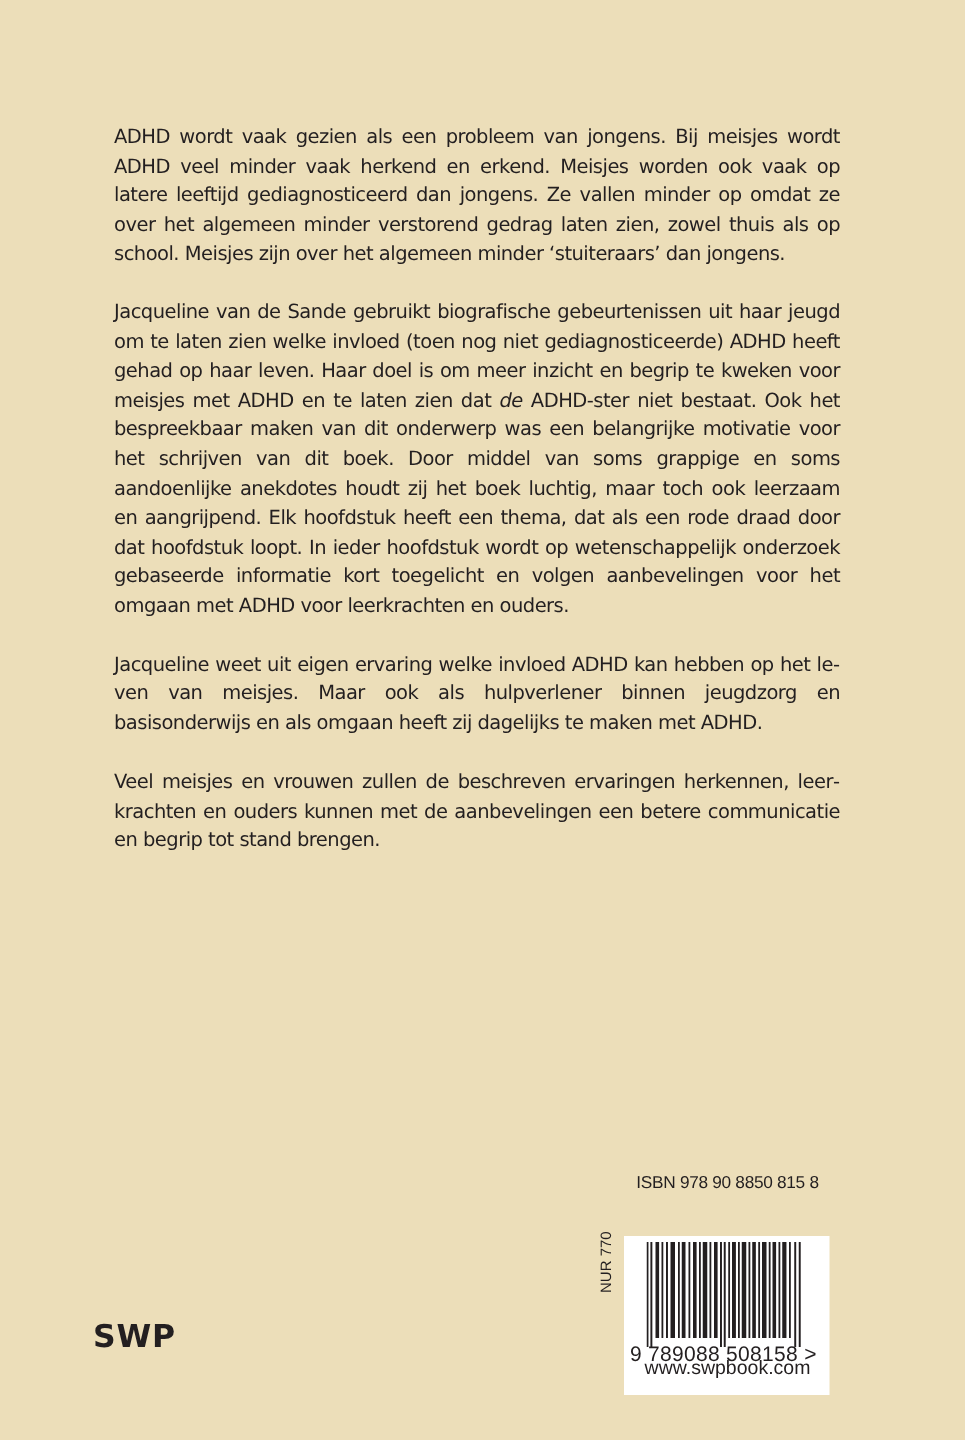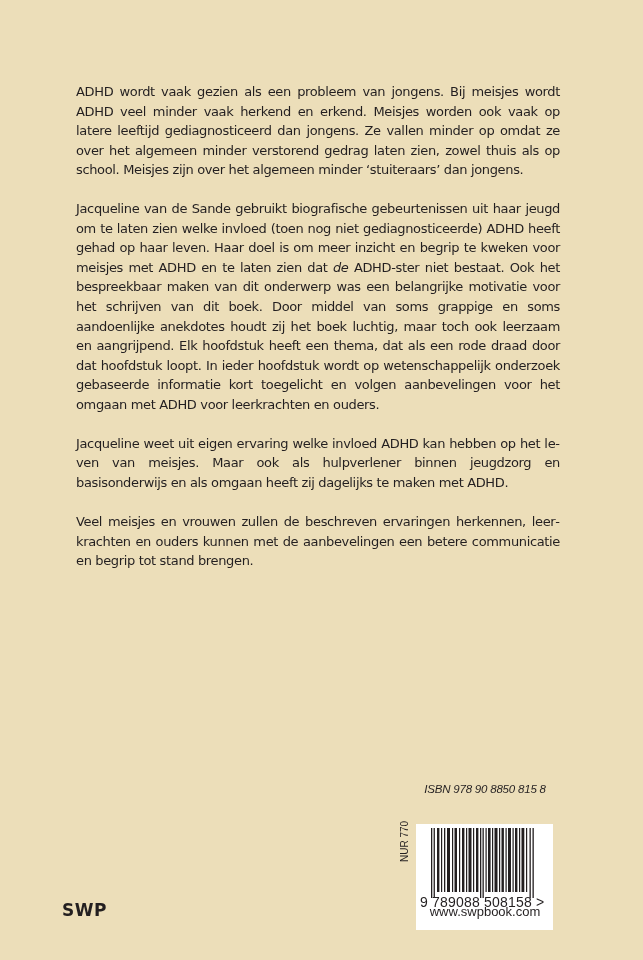--- a/index.html
+++ b/index.html
@@ -25,21 +25,20 @@
   .body-text p { margin: 0 0 19.55px 0; }
   .isbn-label {
     position: absolute;
     left: 416px; top: 783px;
     width: 138px;
     text-align: center;
     font-family: "Liberation Sans", sans-serif;
     font-size: 11.5px;
     letter-spacing: -0.2px;
     color: #231f20;
-    font-style: italic;
   }
   .barcode-box {
     position: absolute;
     left: 416px; top: 808px;
     width: 137px; height: 106px;
     background: #ffffff;
     margin-top: 16px;
   }
   .barcode-bars {
     position: absolute;
@@ -70,24 +69,24 @@
     position: absolute;
     left: 416px; top: 904px;
     width: 138px;
     text-align: center;
     font-family: "Liberation Sans", sans-serif;
     font-size: 13px;
     color: #231f20;
   }
   .logo {
     position: absolute;
-    left: 62px; top: 900px;
+    left: 62px; top: 879px;
     font-family: "DejaVu Sans", sans-serif;
     font-weight: bold;
-    font-size: 17px;
+    font-size: 21px;
     letter-spacing: 0.5px;
     color: #231f20;
   }
 </style>
 </head>
 <body>
 
 <div class="body-text">
   <p>ADHD wordt vaak gezien als een probleem van jongens. Bij meisjes wordt ADHD veel minder vaak herkend en erkend. Meisjes worden ook vaak op latere leeftijd gediagnosticeerd dan jongens. Ze vallen minder op omdat ze over het algemeen minder verstorend gedrag laten zien, zowel thuis als op school. Meis­jes zijn over het algemeen minder ‘stuiteraars’ dan jongens.</p>
   <p><span>Jacqueline van de Sande gebruikt biografische gebeurtenissen uit haar jeugd om te laten zien welke invloed (toen nog niet gediagnosticeerde) ADHD heeft gehad op haar leven. Haar doel is om meer inzicht en begrip te kweken voor meisjes met ADHD en te laten zien dat </span><em>de</em><span> ADHD-ster niet bestaat. Ook het be­spreekbaar maken van dit onderwerp was een belangrijke motivatie voor het schrijven van dit boek. Door middel van soms grappige en soms aandoenlijke anekdotes houdt zij het boek luchtig, maar toch ook leerzaam en aangrijpend. Elk hoofdstuk heeft een thema, dat als een rode draad door dat hoofdstuk loopt. In ieder hoofdstuk wordt op wetenschappelijk onderzoek gebaseerde in­formatie kort toegelicht en volgen aanbevelingen voor het omgaan met ADHD voor leerkrachten en ouders.</span></p>

